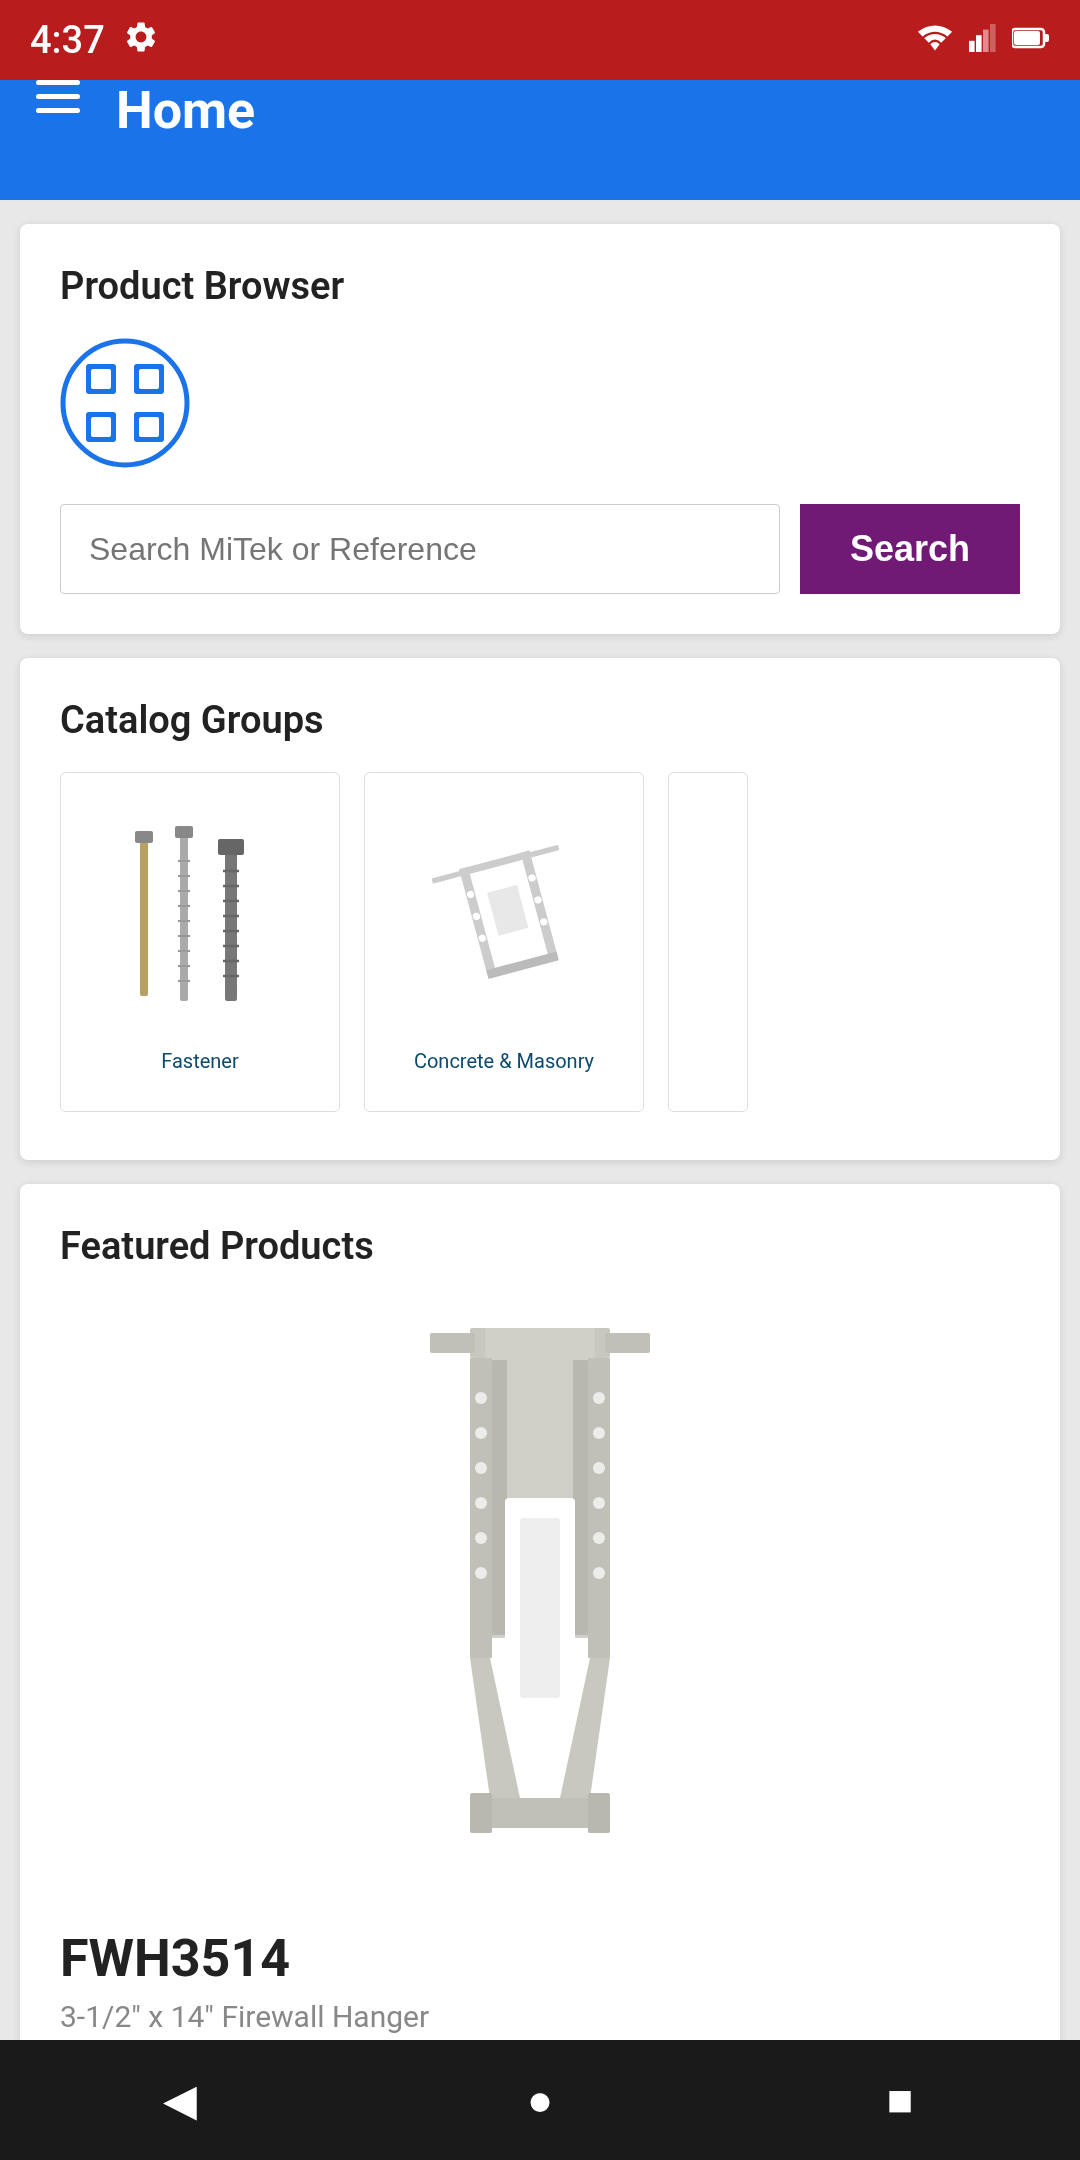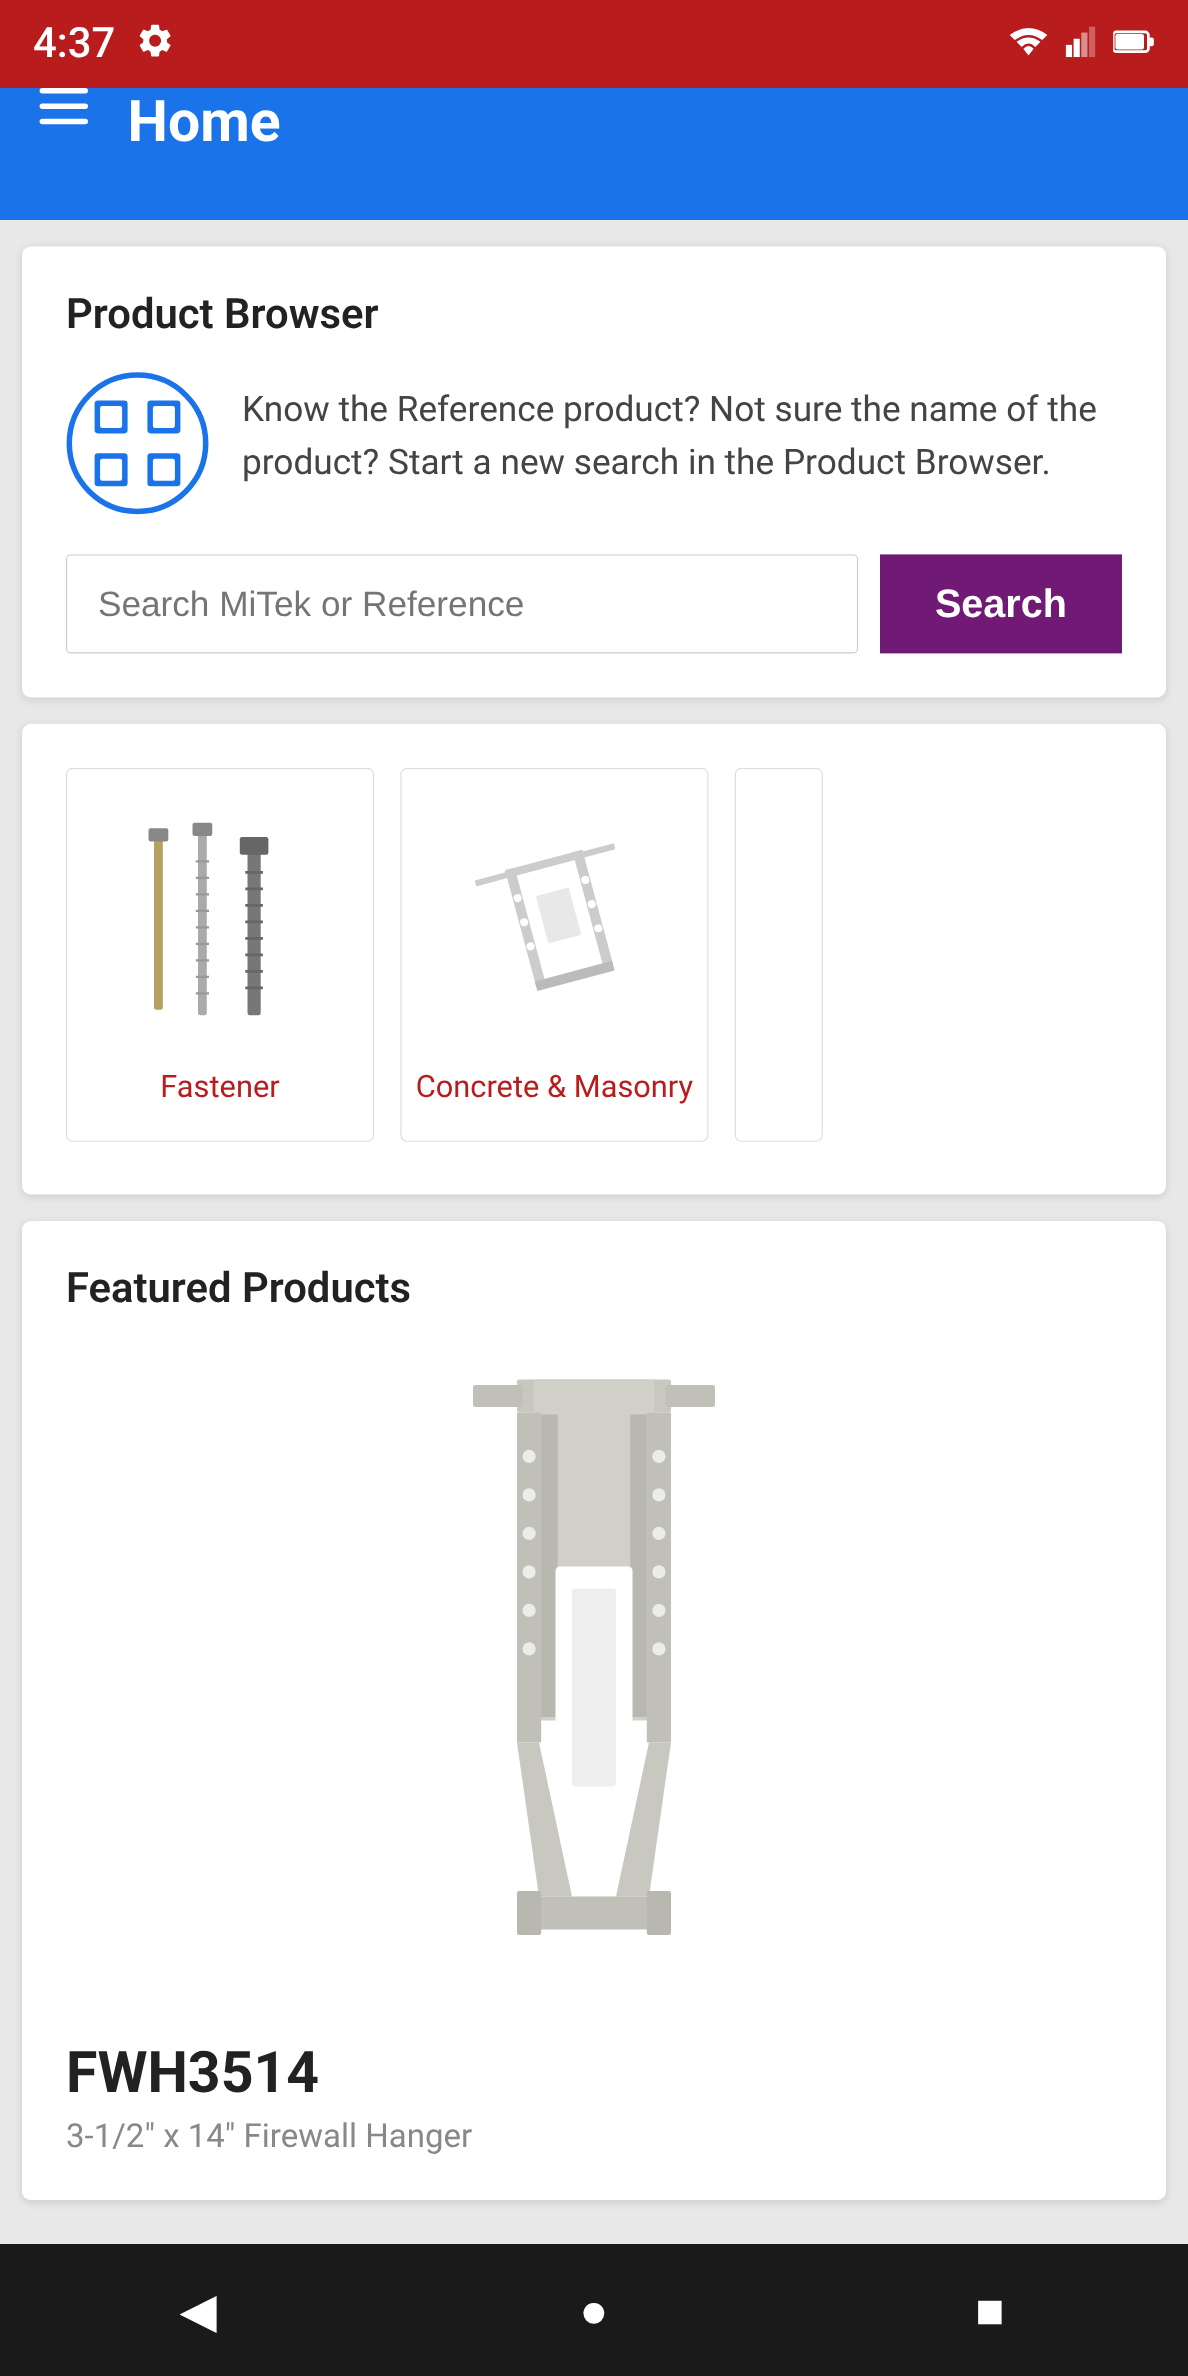--- a/index.html
+++ b/index.html
@@ -173,22 +173,22 @@
     .catalog-item-image {
       width: 220px;
       height: 220px;
       display: flex;
       align-items: center;
       justify-content: center;
       margin-bottom: 18px;
     }
 
     .catalog-item-label {
-      font-size: 28px;
-      color: #b91c1c;
+      font-size: 20px;
+      color: #0c4a6e;
       text-align: right;
     }
 
     
     .featured-product {
       display: flex;
       flex-direction: column;
       align-items: center;
     }
 
@@ -307,30 +307,30 @@
           <rect x="26" y="26" width="30" height="30" rx="3" fill="#1a73e8"></rect>
           <rect x="74" y="26" width="30" height="30" rx="3" fill="#1a73e8"></rect>
           <rect x="26" y="74" width="30" height="30" rx="3" fill="#1a73e8"></rect>
           <rect x="74" y="74" width="30" height="30" rx="3" fill="#1a73e8"></rect>
           <rect x="31" y="31" width="20" height="20" rx="2" fill="white"></rect>
           <rect x="79" y="31" width="20" height="20" rx="2" fill="white"></rect>
           <rect x="31" y="79" width="20" height="20" rx="2" fill="white"></rect>
           <rect x="79" y="79" width="20" height="20" rx="2" fill="white"></rect>
         </svg>
       </div>
-      <div class="product-browser-text">Know the Reference product? Not sure the name of the product? Start a new search in the Product Browser.</div>
     </div>
 
     <div class="search-row">
       <input type="text" class="search-input" placeholder="Search MiTek or Reference" style="">
       <button class="search-btn">Search</button>
     </div>
   </div>
 
   <div class="card">
+    <div class="card-title">Catalog Groups</div>
 
     <div class="catalog-scroll">
 
       <div class="catalog-item">
         <div class="catalog-item-image">
           <svg width="200" height="200" viewBox="0 0 200 200">
 
             <rect x="40" y="15" width="8" height="160" fill="#b8a060" rx="2"></rect>
             <rect x="35" y="10" width="18" height="12" fill="#888" rx="2"></rect>
 

